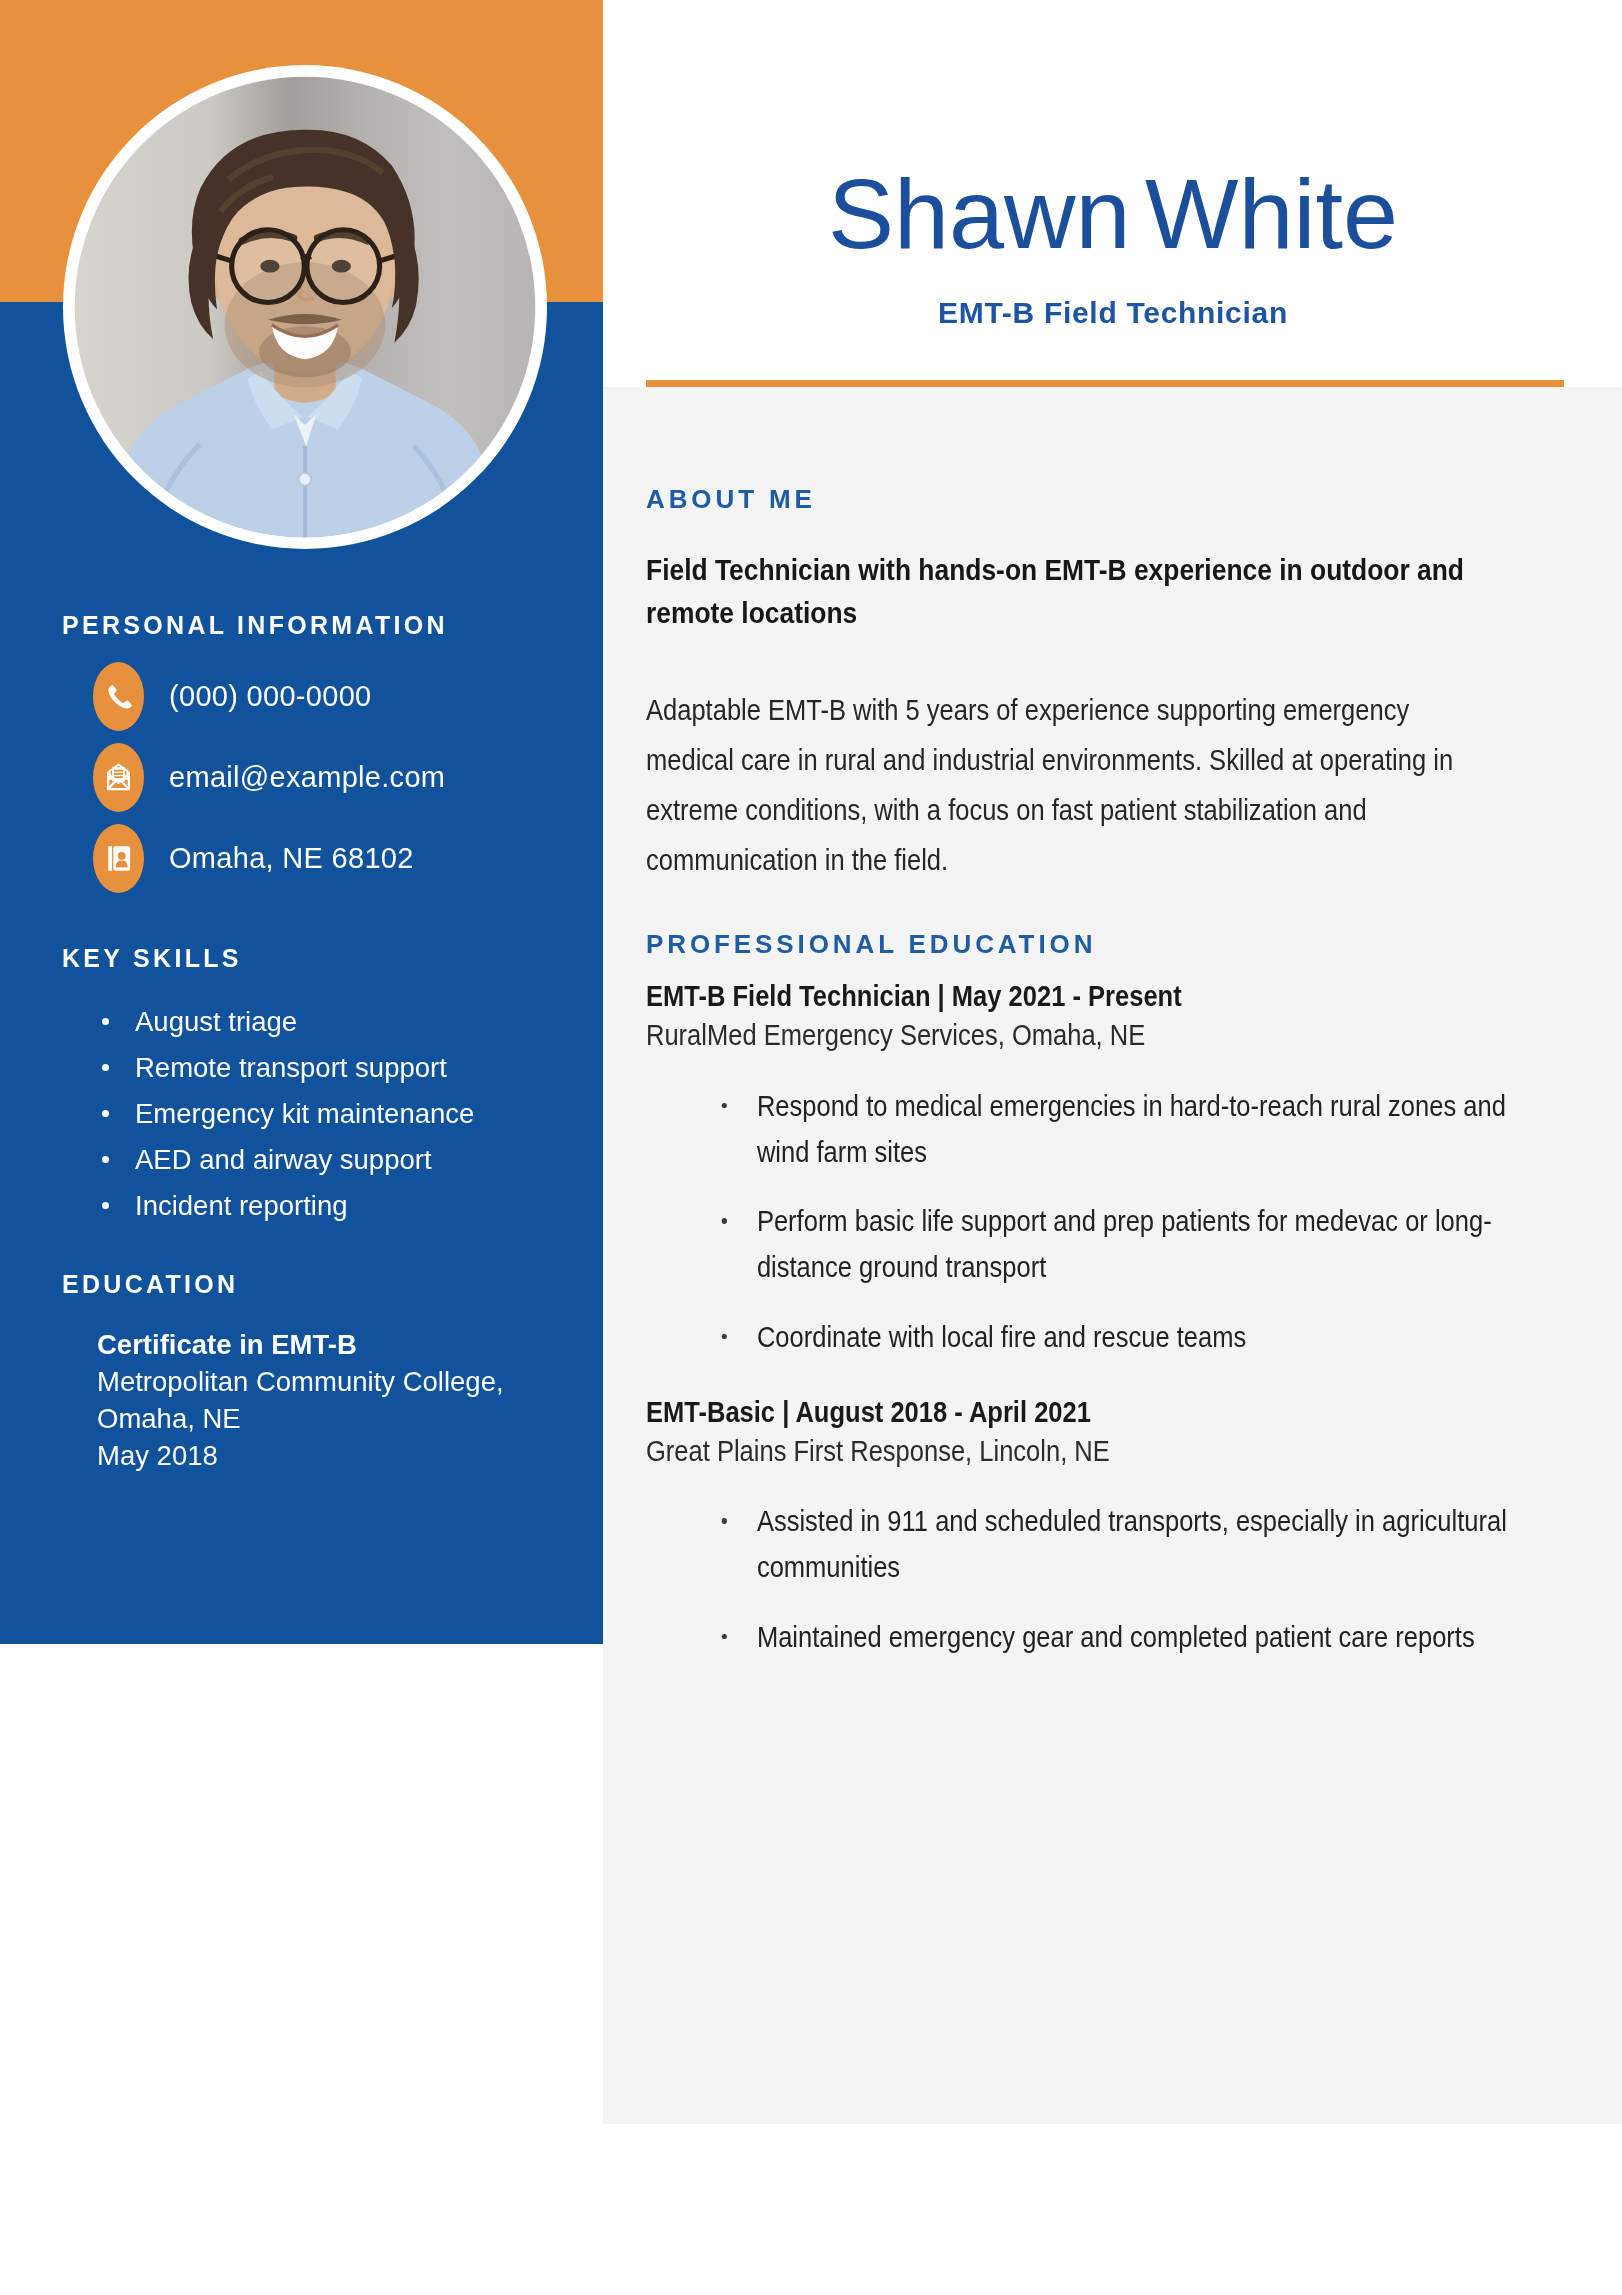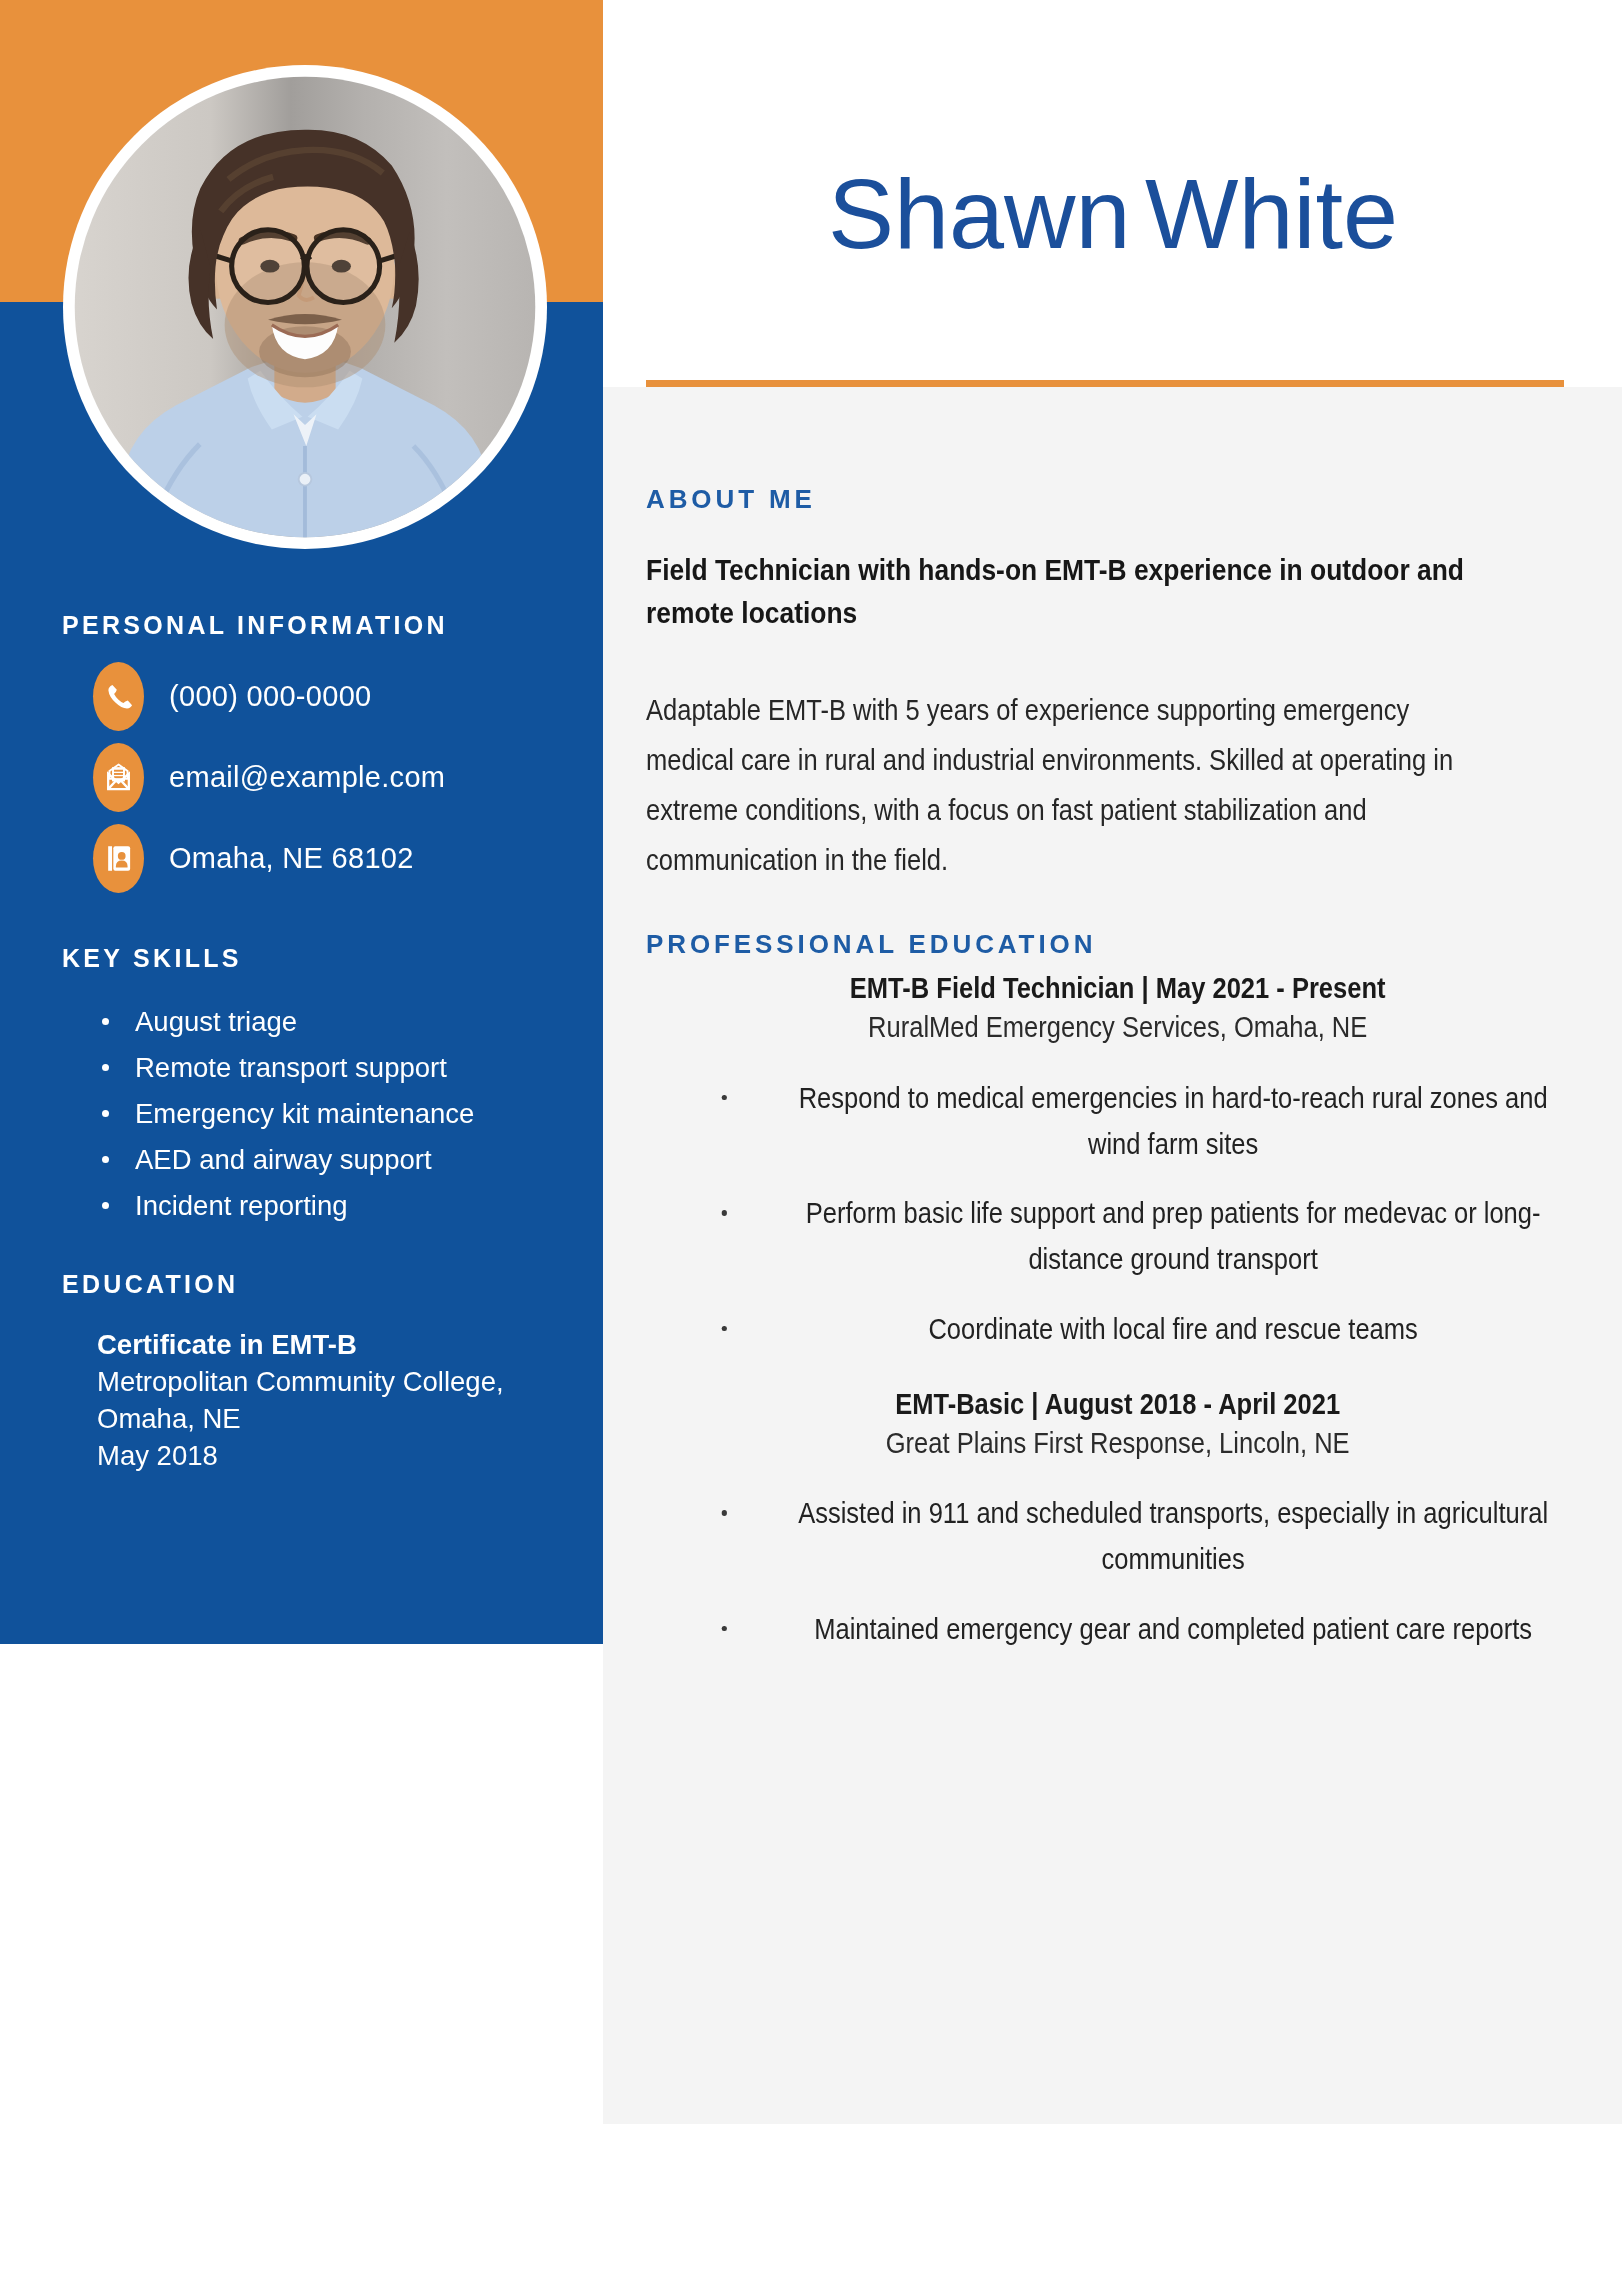--- a/index.html
+++ b/index.html
@@ -66,21 +66,21 @@
   .cond{transform:scaleX(0.88);transform-origin:0 50%;width:1072px;}
   .headline{
     margin-top:34px;font-size:30px;line-height:43px;font-weight:700;color:#171717;
     white-space:pre-line;
   }
   .summary{
     margin:51px 0 0 0;font-size:29px;line-height:50px;font-weight:400;color:#262626;
     white-space:pre-line;
   }
   .sec-pe{margin-top:44px;}
-  .jobs{margin-top:10px;text-align:center;}
+  .jobs{margin-top:18px;}
   .job-title-line{font-size:29px;line-height:39px;font-weight:700;color:#1a1a1a;white-space:pre-line;}
   .job-company-line{font-size:29px;line-height:39px;font-weight:400;color:#2b2b2b;white-space:pre-line;}
   ul.jbullets{list-style:none;margin:27.5px 0 0 85px;padding:0;}
   ul.jbullets li{
     position:relative;padding-left:41px;font-size:29px;line-height:46px;font-weight:400;color:#222;
     margin-bottom:23.5px;white-space:pre-line;
   }
   ul.jbullets li::before{
     content:"";position:absolute;left:1.3px;top:20px;width:5.9px;height:5.9px;border-radius:50%;background:#3a3a3a;
   }
@@ -212,20 +212,21 @@
         <div class="edu-line">Metropolitan Community College,</div>
         <div class="edu-line">Omaha, NE</div>
         <div class="edu-line">May 2018</div>
       </div>
     </div>
   </aside>
 
   <main class="content">
     <header class="head">
       <h1 class="name"><span class="first">Shawn</span><span class="last">White</span></h1>
+      <div class="job-title">EMT-B Field Technician</div>
     </header>
 
     <div class="orange-rule"></div>
 
     <div class="gray-panel">
       <h3 class="sec">ABOUT ME</h3>
       <div class="headline cond">Field Technician with hands-on EMT-B experience in outdoor and
 remote locations</div>
       <p class="summary cond">Adaptable EMT-B with 5 years of experience supporting emergency
 medical care in rural and industrial environments. Skilled at operating in

